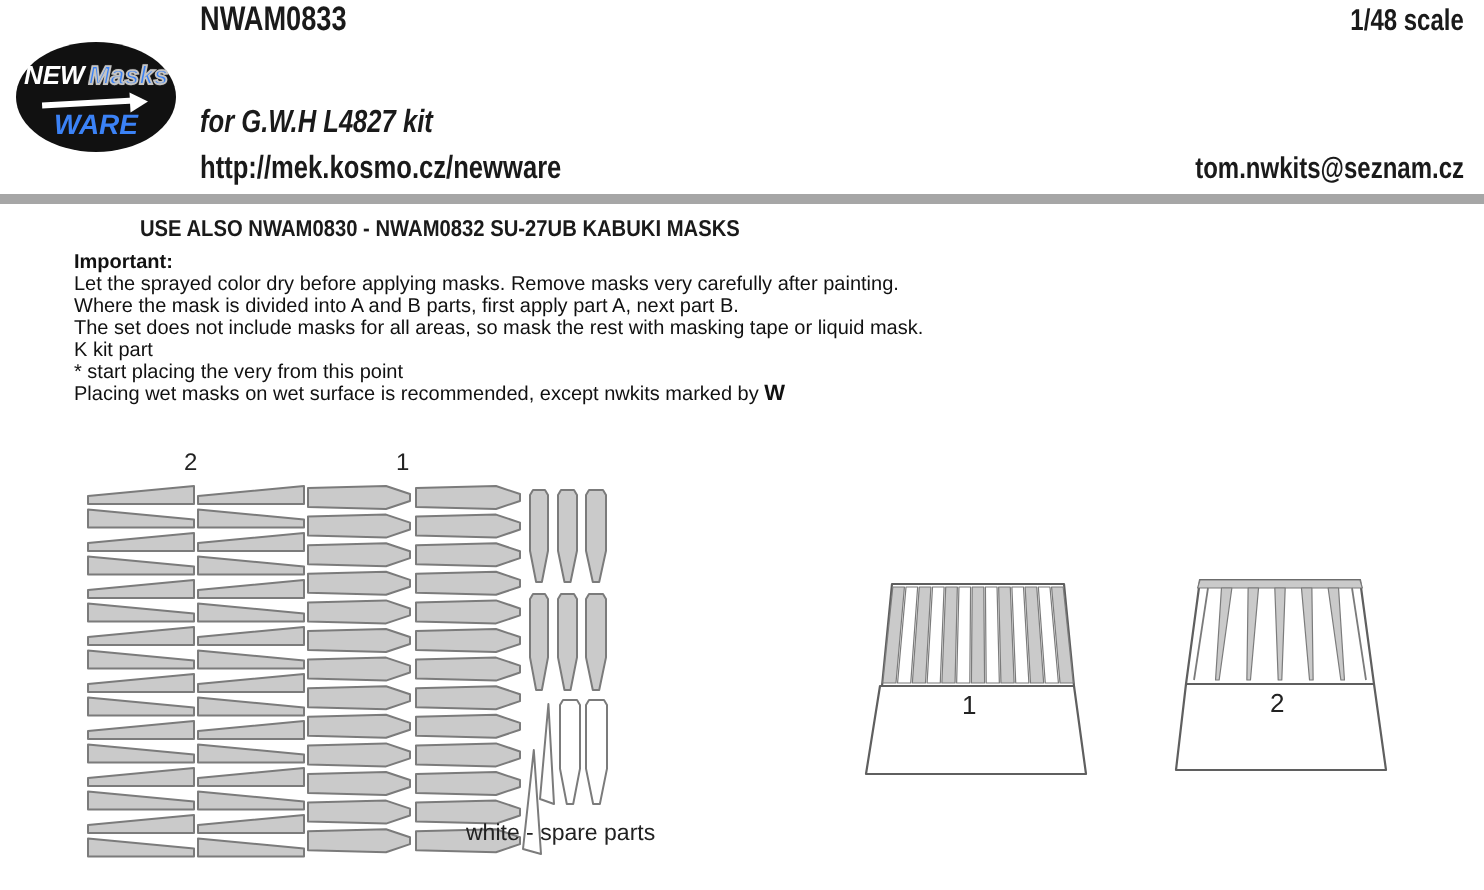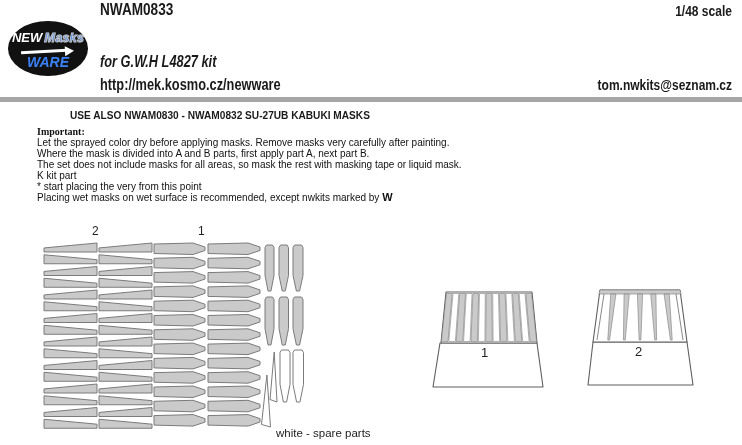--- a/index.html
+++ b/index.html
@@ -26,26 +26,26 @@
   #logo .arrow-line{position:absolute;left:13px;top:29px;width:46px;height:2.5px;background:#fff;transform:rotate(-3deg);}
   #logo .arrow-head{position:absolute;left:57px;top:25px;width:0;height:0;border-left:9px solid #fff;
                     border-top:5px solid transparent;border-bottom:5px solid transparent;transform:rotate(-3deg);}
   #logo .row2{position:absolute;left:0;right:0;top:33px;text-align:center;font-size:14px;font-style:italic;font-weight:700;color:#3b82f6;}
   
   #divider{left:0;top:97px;width:742px;height:5px;}
   #notice{left:70px;top:109px;font-size:11.5px;}
   #notice .cond{transform:scaleX(0.88);}
   
   #instructions{left:37px;top:126px;font-size:10px;line-height:11px;color:#111;}
-  #instructions .head{font-weight:700;font-family:Liberation Serif, serif;}
+  #instructions .head{font-weight:700;}
   #instructions .wmark{font-weight:700;font-size:11px;}
   
   .lbl{font-size:12px;color:#222;}
   .nlbl{font-size:13px;color:#222;}
-  #caption{left:233px;top:427px;font-size:11.5px;color:#222;margin-left:43px;}
+  #caption{left:233px;top:411px;font-size:11.5px;color:#222;}
   #sheet-svg{position:absolute;left:0;top:0;}
 </style>
 </head>
 <body>
 
 <div id="page">
 
   <div id="logo" class="abs">
     <div class="row1">
       <span class="new">NEW</span><span class="masks">Masks</span>

